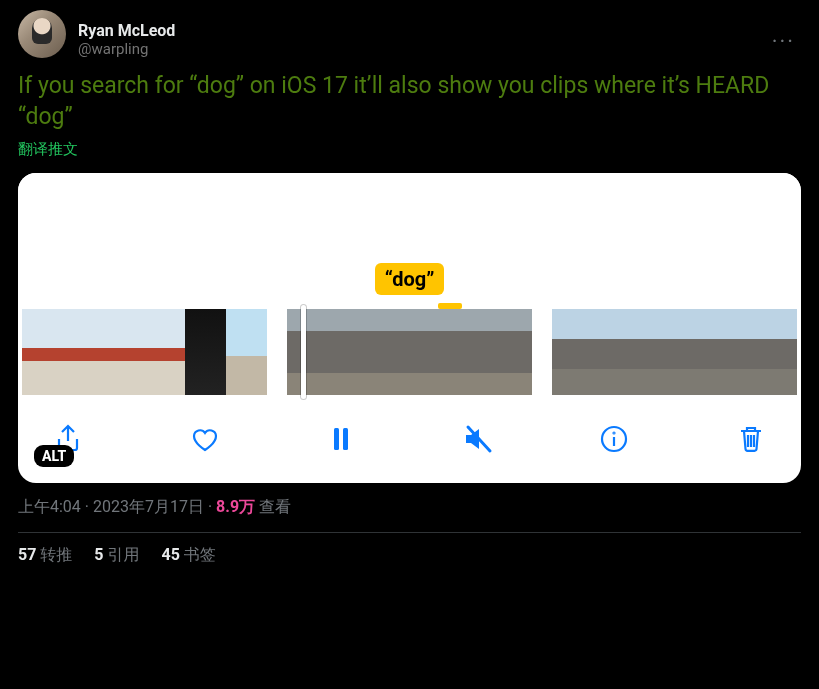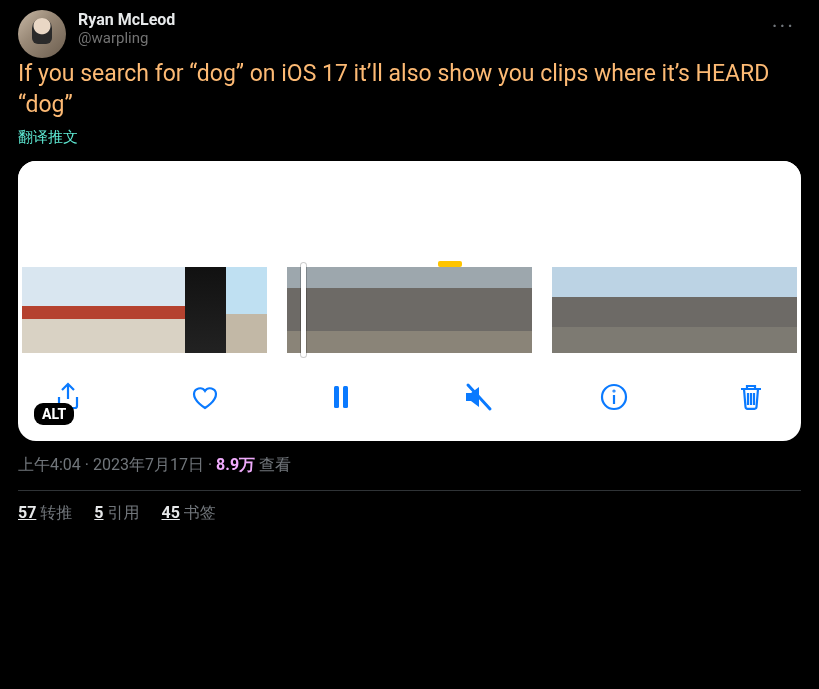--- a/index.html
+++ b/index.html
@@ -5,43 +5,43 @@
   * { box-sizing: border-box; margin: 0; padding: 0; }
   html, body { width: 819px; height: 689px; }
   body {
     background: #000;
     font-family: -apple-system, BlinkMacSystemFont, "Segoe UI", Roboto, Helvetica, Arial, sans-serif;
     color: #e7e9ea;
     overflow: hidden;
     padding: 10px 18px;
   }
 
-  .tweet-header { display: flex; align-items: flex-start; }
+  .tweet-header { display: flex; align-items: flex-end; }
   .avatar {
     width: 48px; height: 48px; border-radius: 50%;
     background: linear-gradient(135deg, #c9b9a6 0%, #9a8a78 40%, #6b5d4e 100%);
     position: relative; flex-shrink: 0; overflow: hidden;
   }
   .avatar::after {
     content: ""; position: absolute; left: 14px; top: 8px; width: 20px; height: 26px;
     background: radial-gradient(circle at 50% 30%, #e9d7c5 0 8px, transparent 9px),
                 linear-gradient(#2a2a2a,#2a2a2a);
     border-radius: 10px 10px 6px 6px;
   }
   .name-block { margin-left: 12px; flex: 1 1 auto; }
   .display-name { font-weight: 700; font-size: 16px; color: #e7e9ea; }
   .handle { color: #737373; font-size: 15px; }
 
   .more-btn { color: #71767b; font-size: 22px; letter-spacing: 2px; padding: 4px 6px; cursor: pointer; }
 
   .tweet-text {
-    font-size: 23px; line-height: 1.35; color: #fdba74; margin-top: 0;
+    font-size: 23px; line-height: 1.35; color: #4d7c0f; margin-top: 12px;
     font-weight: 400;
   }
-  .translate-link { color: #5eead4; font-size: 15px; margin-top: 8px; display: inline-block; cursor: pointer; }
+  .translate-link { color: #22c55e; font-size: 15px; margin-top: 8px; display: inline-block; cursor: pointer; }
 
   .media-card {
     margin-top: 14px;
     width: 100%;
     background: #fff;
     border-radius: 18px;
     overflow: hidden;
     position: relative;
     padding-bottom: 16px;
   }
@@ -81,26 +81,26 @@
   .tb-btn svg { width: 32px; height: 32px; stroke: #0a7aff; fill: none; stroke-width: 2.2; }
   .tb-btn.solid svg { fill: #0a7aff; stroke: none; }
 
   .alt-badge {
     position: absolute; left: 16px; bottom: 16px;
     background: #000; color: #fff; font-weight: 800; font-size: 14px;
     padding: 3px 8px; border-radius: 9px;
   }
 
   .meta-line { color: #71767b; font-size: 16px; margin-top: 14px; }
-  .meta-line .strong { color: #f0abfc; font-weight: 700; }
+  .meta-line .strong { color: #ec4899; font-weight: 700; }
 
   .divider { border: none; border-top: 1px solid #2f3336; margin: 14px 0 12px; }
 
   .stats { display: flex; gap: 22px; font-size: 16px; color: #71767b; }
-  .stats .n { color: #e7e9ea; font-weight: 700; text-decoration: underline; }
+  .stats .n { color: #e7e9ea; font-weight: 700; }
 </style>
 </head>
 <body>
 
 <div class="tweet">
 
   <div class="tweet-header">
     <div class="avatar"></div>
     <div class="name-block">
       <div class="display-name">Ryan McLeod</div>
@@ -108,20 +108,23 @@
     </div>
     <div class="more-btn">···</div>
   </div>
 
   <div class="tweet-text">If you search for “dog” on iOS 17 it’ll also show you clips where it’s HEARD “dog”</div>
   <a class="translate-link">翻译推文</a>
 
   <div class="media-card">
     <div class="media-blank"></div>
 
+    <div class="dog-badge-wrap">
+      <span class="dog-badge">“dog”</span>
+    </div>
     <div class="tick"></div>
 
     <div class="filmstrip">
       <div class="clip clip1">
         <div class="frame"></div>
         <div class="frame"></div>
         <div class="frame"></div>
         <div class="frame"></div>
         <div class="frame dark"></div>
         <div class="frame people"></div>

